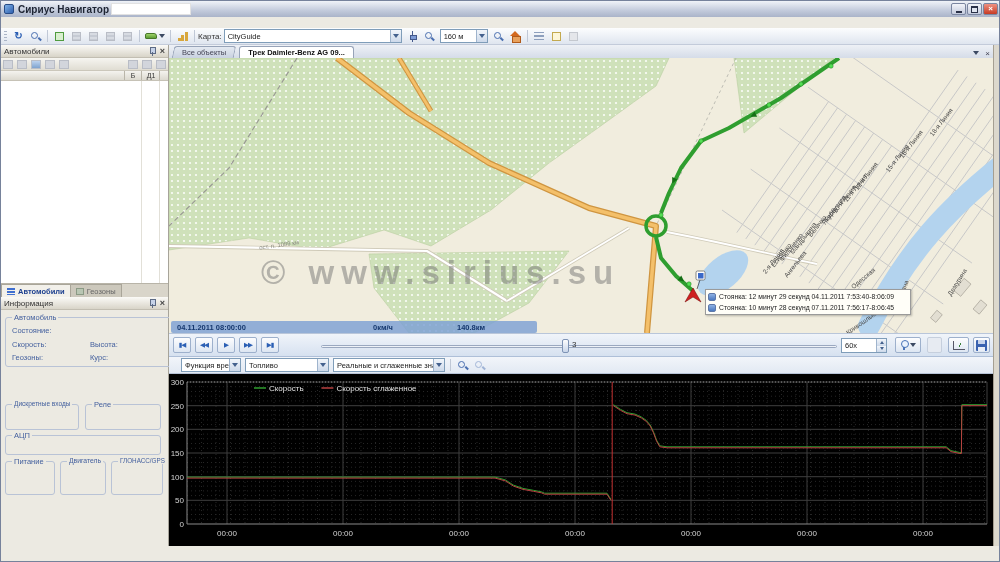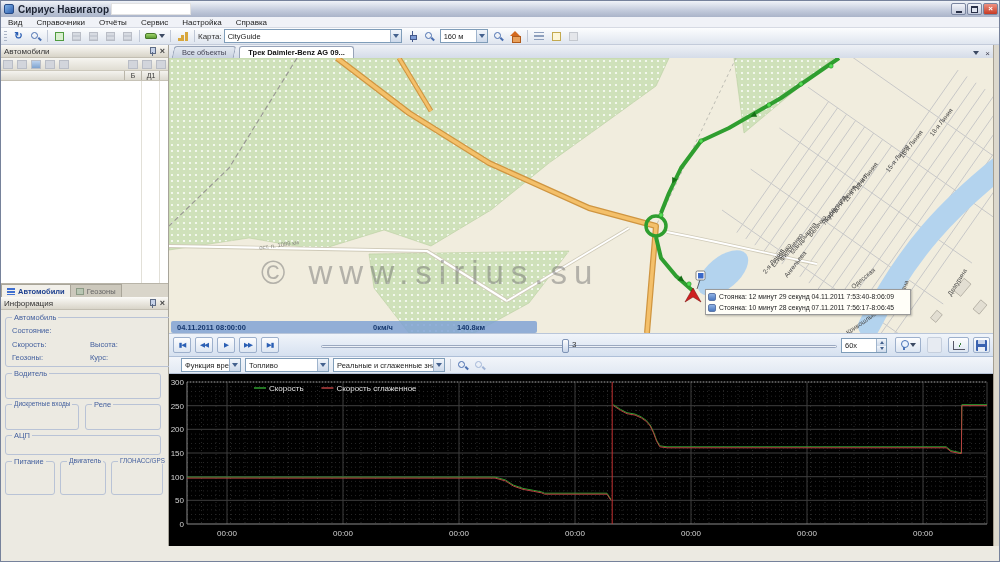--- a/index.html
+++ b/index.html
@@ -99,21 +99,21 @@
     display:flex;align-items:flex-end;font-size:7.5px;}
   .mtab{height:12px;display:flex;align-items:center;padding:0 8px;border:1px solid #97a3b8;border-bottom:none;
     border-radius:3px 3px 0 0;margin-left:4px;}
   .mtab.inactive{background:linear-gradient(#e4e9f1,#c9d2e0);color:#445;transform:skewX(-12deg);}
   .mtab.inactive span{transform:skewX(12deg);}
   .mtab.active{background:#fff;color:#111;font-weight:bold;}
   .ts-btn{width:11px;height:10px;margin-left:2px;display:flex;align-items:center;justify-content:center;font-size:8px;color:#445;}
   #map{left:0;top:13px;width:824px;height:275px;background:#f1edde;overflow:hidden;}
   #map svg{position:absolute;left:0;top:0;}
   .street-label{position:absolute;font-size:6.5px;color:#4a4a4a;white-space:nowrap;}
-  #watermark{left:92px;top:196px;width:560px;font-size:33px;font-weight:normal;letter-spacing:7px;
+  #watermark{left:92px;top:196px;width:560px;font-size:33px;font-weight:bold;letter-spacing:7px;
     color:rgba(110,110,110,0.48);white-space:nowrap;}
   #station-label{font-size:6px;color:#8a8a80;transform:rotate(-8deg);white-space:nowrap;}
   #info-chip{left:2px;top:263px;width:366px;height:12px;background:rgba(125,160,212,0.82);border-radius:2px;}
   #info-chip span{position:absolute;top:1.5px;font-size:7.5px;font-weight:bold;color:#16386e;white-space:nowrap;}
   #map-tooltip{left:536px;top:231px;width:206px;height:26px;background:#fffef8;border:1px solid #9a9a9a;
     box-shadow:1px 1px 2px rgba(0,0,0,.25);padding:1px 2px;}
   .tt-row{display:flex;align-items:center;gap:3px;height:11px;}
   .pk{width:8px;height:8px;border:1px solid #5e78a8;border-radius:2px;background:linear-gradient(#8fb2e4,#4a78c0);flex:0 0 auto;}
   .tt-text{font-size:6.8px;color:#222;white-space:nowrap;}
   
@@ -168,28 +168,20 @@
       <span class="wbtn">
           <span class="min-glyph"></span>
         </span>
       <span class="wbtn">
           <span class="restore-glyph"></span>
         </span>
       <span class="wbtn close">×</span>
     </div>
   </div>
 
-  <div id="menubar" class="abs">
-    <span class="menu-item">Вид</span>
-    <span class="menu-item">Справочники</span>
-    <span class="menu-item">Отчёты</span>
-    <span class="menu-item">Сервис</span>
-    <span class="menu-item">Настройка</span>
-    <span class="menu-item">Справка</span>
-  </div>
 
   <div id="toolbar" class="abs">
     <span class="grip"></span>
     <span class="tbtn">
         <span class="glyph-blue">↻</span>
       </span>
     <span class="tbtn">
         <span class="mag"></span>
       </span>
     <span class="sep"></span>
@@ -300,23 +292,20 @@
       <span class="x-ico">×</span>
     </div>
     <div id="lp-info-body" class="abs">
       <div class="grp" style="left:4px;top:6px;width:180px;height:50px;padding-left:40px;">
         <span class="glabel">Автомобиль</span>
         <span class="fld" style="left:6px;top:8px;">Состояние:</span>
         <span class="fld" style="left:6px;top:22px;">Скорость:</span>
         <span class="fld" style="left:84px;top:22px;">Высота:</span>
         <span class="fld" style="left:6px;top:35px;">Геозоны:</span>
         <span class="fld" style="left:84px;top:35px;">Курс:</span>
-      </div>
-      <div class="grp" style="left:4px;top:62px;width:156px;height:26px;">
-        <span class="glabel">Водитель</span>
       </div>
       <div class="grp" style="left:4px;top:93px;width:74px;height:26px;">
         <span class="glabel" style="font-size:6.5px;">Дискретные входы</span>
       </div>
       <div class="grp" style="left:84px;top:93px;width:76px;height:26px;">
         <span class="glabel">Реле</span>
       </div>
       <div class="grp" style="left:4px;top:124px;width:156px;height:20px;">
         <span class="glabel">АЦП</span>
       </div>

